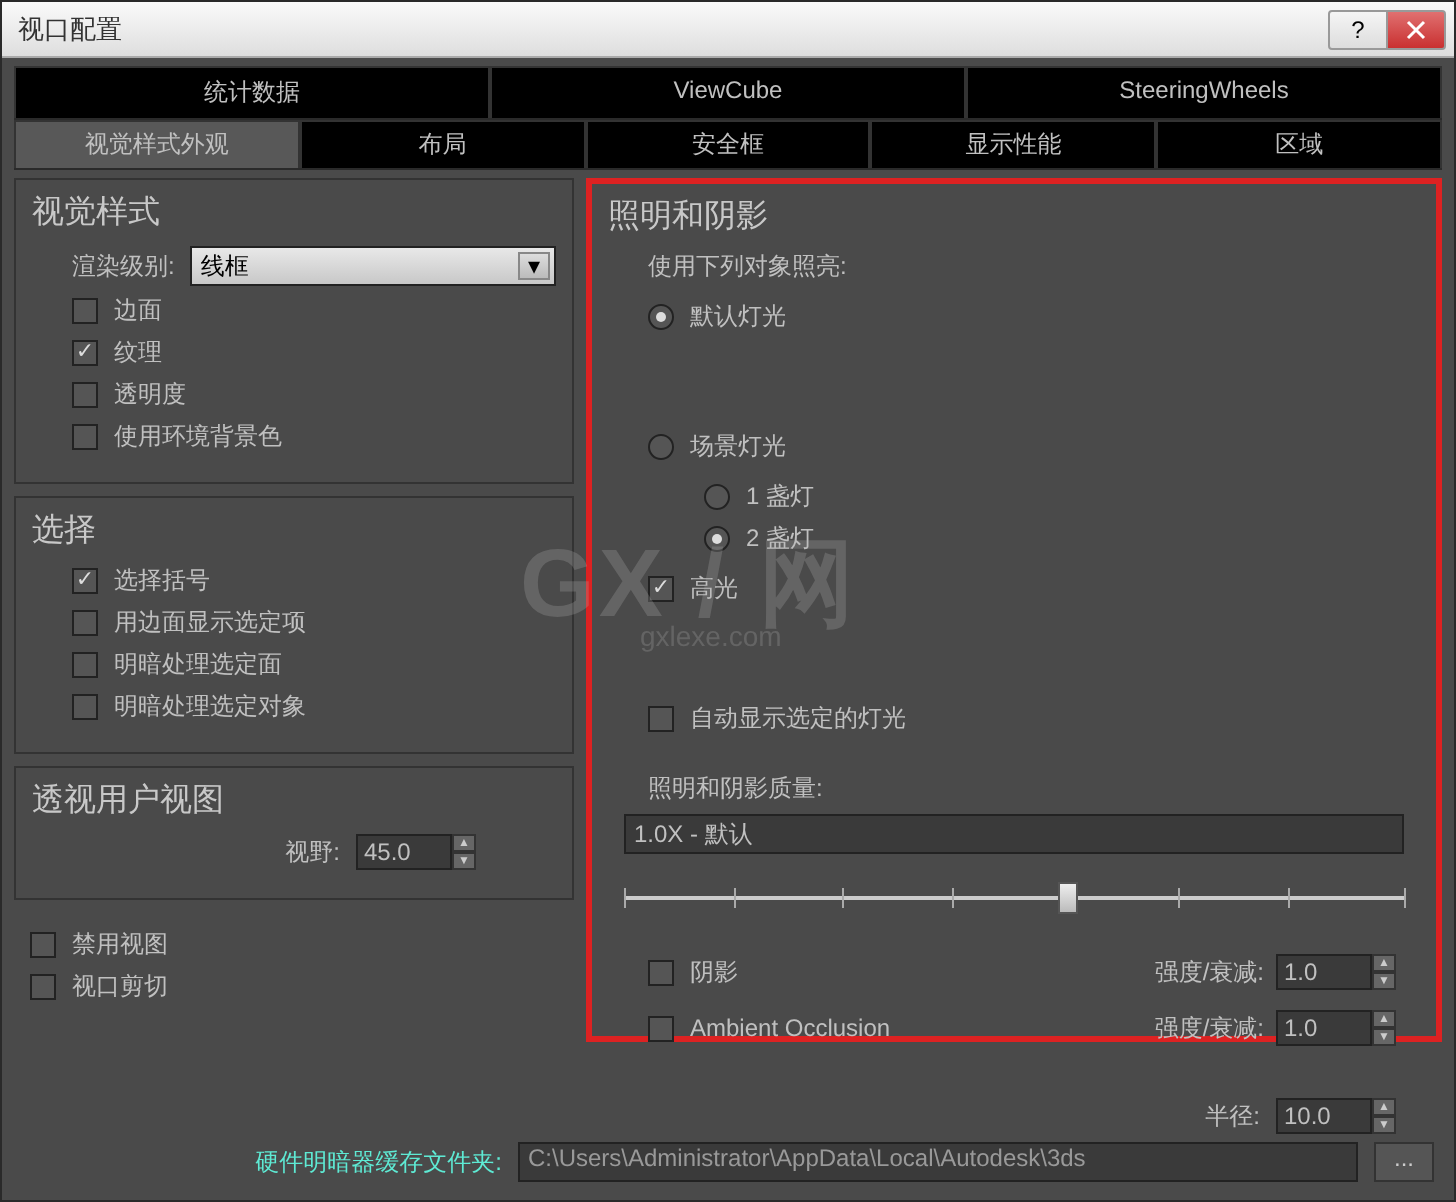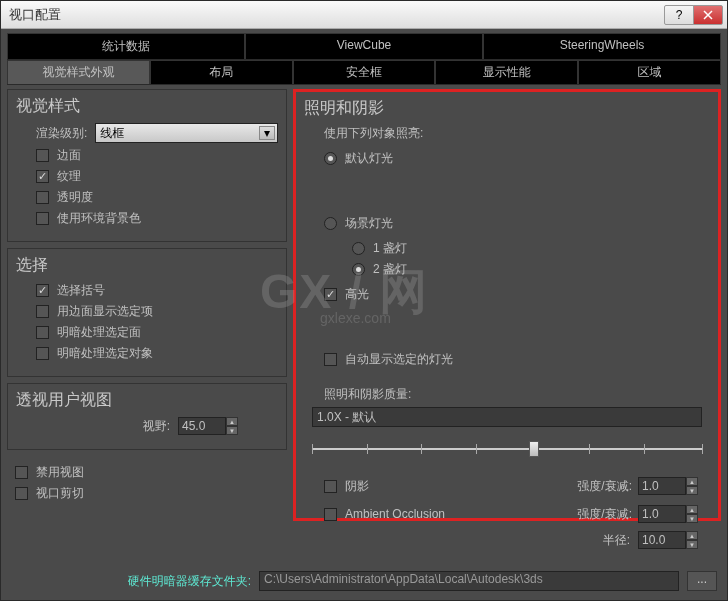--- a/index.html
+++ b/index.html
@@ -256,21 +256,21 @@
                 <span class="label rlabel">强度/衰减:</span>
                 <div class="spinner">
                     <input class="spinner-input" value="1.0" style="">
                     <div class="spinner-btns">
                       <div class="spin-btn">▲</div>
                       <div class="spin-btn">▼</div>
                     </div>
                   </div>
               </div>
             </div>
-            <div class="row" style="justify-content:flex-end; padding-right:12px; margin-top:8px">
+            <div class="row" style="justify-content:flex-end; padding-right:12px; margin-top:26px">
               <span class="label rlabel">半径:</span>
               <div class="spinner">
                   <input class="spinner-input" value="10.0" style="">
                   <div class="spinner-btns">
                     <div class="spin-btn">▲</div>
                     <div class="spin-btn">▼</div>
                   </div>
                 </div>
             </div>
           </div>

